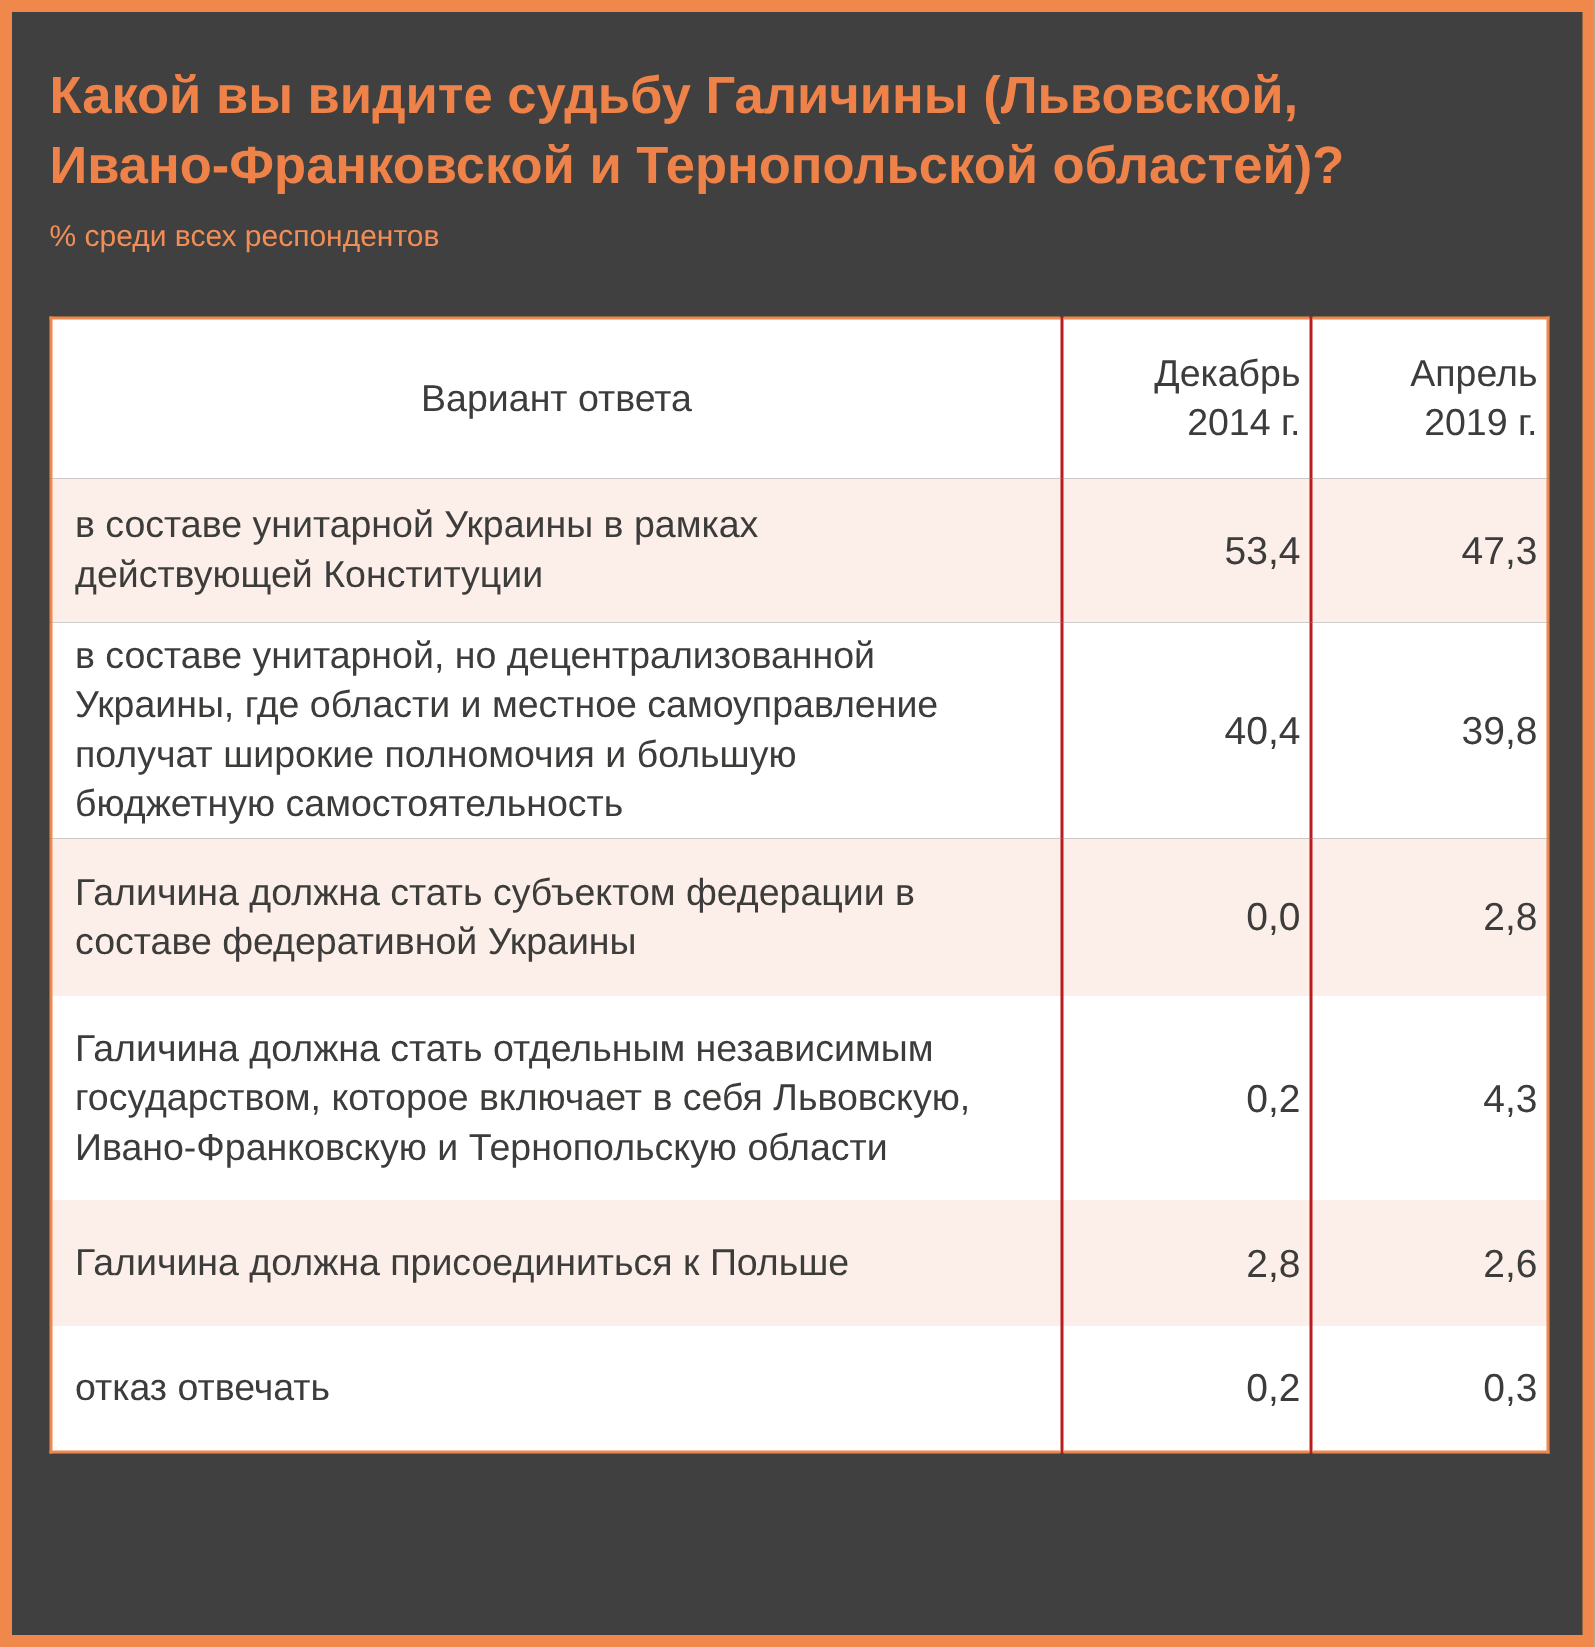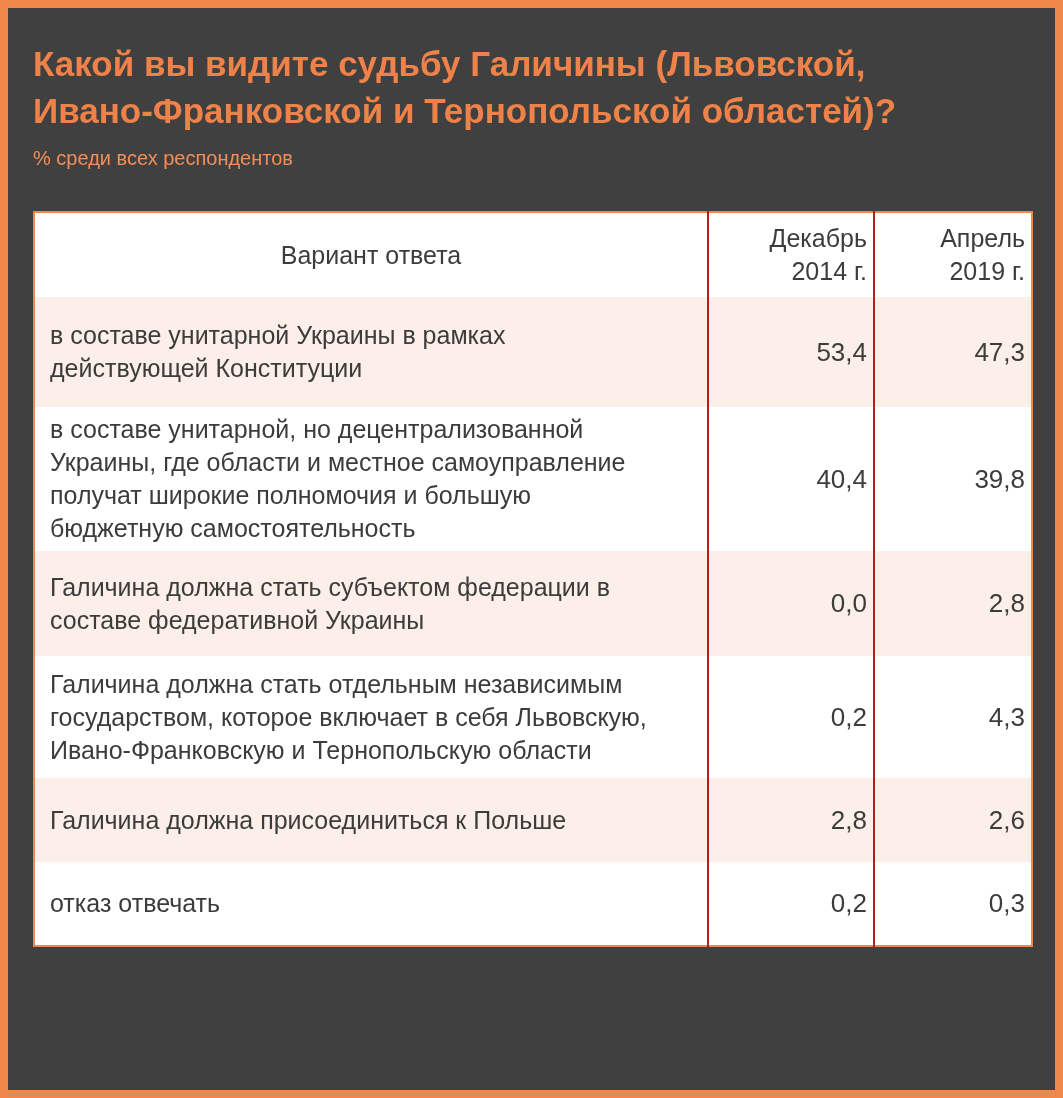--- a/index.html
+++ b/index.html
@@ -53,34 +53,34 @@
   table.results td {
     vertical-align: middle;
     white-space: pre-line;
     border: none;
   }
   table.results th + th,
   table.results td + td {
     border-left: 2px solid #b91c1c;
     text-align: right;
   }
-  thead tr { height: 85px; background: #ffffff; }
+  thead tr { height: 107px; background: #ffffff; }
   th {
     font-weight: normal;
     font-size: 25px;
     line-height: 33px;
     text-align: center;
     padding: 4px 6px;
   }
   tbody tr:nth-child(odd)  { background: #FCEEE8; }
   tbody tr:nth-child(even) { background: #ffffff; }
-  tbody tr:nth-child(1) { height: 110px; padding-left: 48px; }
+  tbody tr:nth-child(1) { height: 96px; padding-left: 48px; }
   tbody tr:nth-child(2) { height: 139px; }
   tbody tr:nth-child(3) { height: 105px; }
-  tbody tr:nth-child(4) { height: 122px; border-radius: 22px; }
+  tbody tr:nth-child(4) { height: 136px; border-radius: 22px; }
   tbody tr:nth-child(5) { height: 84px; }
   tbody tr:nth-child(6) { height: 84px; }
   tbody tr:nth-child(7) { height: 82px; }
   td.answer {
     font-size: 25px;
     line-height: 33px;
     text-align: left;
     padding: 6px 18px 6px 15px;
   }
   td.value {

